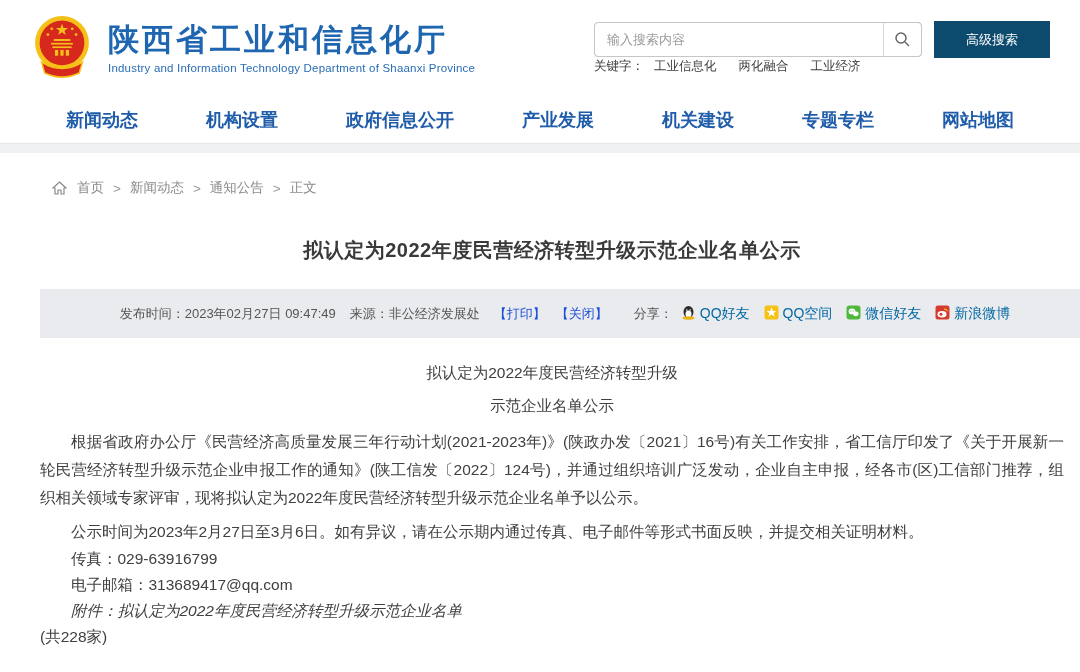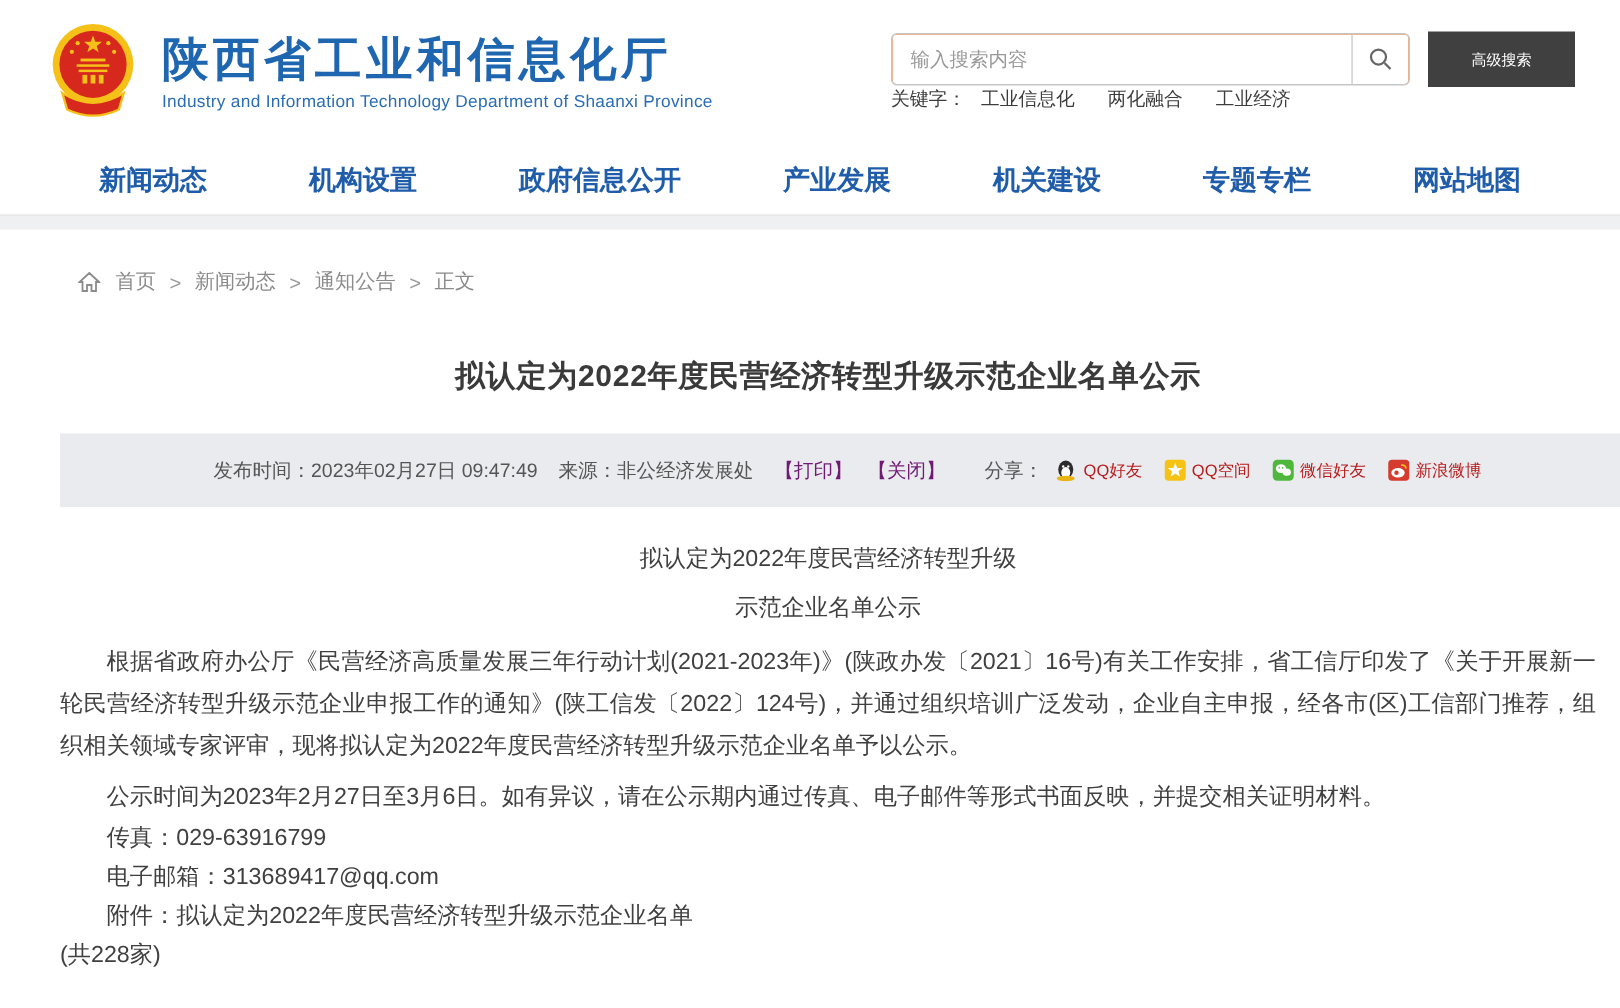--- a/index.html
+++ b/index.html
@@ -16,21 +16,21 @@
 
   .search-block { width:456px; }
   .search-row { display:flex; gap:12px; align-items:center; }
   .search-box { flex:1; display:flex; align-items:stretch; border:1px solid #c6c6c6;
     border-radius:4px; height:35px; background:#f97316; overflow:hidden; }
   .search-input { border:none; outline:none; flex:1; padding:0 12px; font-size:13px; color:#333;
     font-family:inherit; }
   .search-input::placeholder { color:#999; }
   .search-icon-btn { width:38px; display:flex; align-items:center; justify-content:center;
     border-left:1px solid #d8d8d8; background:#fff; cursor:pointer; }
-  .adv-btn { width:98px; height:37px; background:#404040; color:#fff; font-size:10px;
+  .adv-btn { width:116px; height:37px; background:#0c4a6e; color:#fff; font-size:13px;
     border:none; cursor:pointer; font-family:inherit; }
   .keywords-row { margin-top:0; font-size:12.5px; color:#3c3c3c; display:flex; align-items:flex-start; }
   .keywords-row .kw { margin-right:22px; color:#3c3c3c; cursor:pointer; }
   .kw-label { margin-right:10px; }
 
   
   .navbar { height:47px; display:flex; align-items:center; justify-content:space-between;
     padding:0 66px; background:#fff; }
   .nav-item { font-size:18px; font-weight:bold; color:#1f5ca9; cursor:pointer; white-space:nowrap; }
   .nav-band { height:10px; background:#eff0f2; border-top:1px solid #e6e7e9; }
@@ -42,32 +42,32 @@
   .breadcrumb .sep { margin:0 9px; color:#9a9a9a; }
   .home-icon { margin-right:10px; display:flex; align-items:center; }
 
   .article-title { text-align:center; font-size:20px; font-weight:bold; color:#3a3a3a;
     margin-top:40px; letter-spacing:0.5px; }
 
   .meta-bar { margin-top:25px; margin-right:-40px; background:#e9ebef; height:49px;
     display:flex; align-items:center; justify-content:center; font-size:13px; color:#555; }
   .meta-bar .m-item { margin-right:14px; white-space:nowrap; }
   .meta-bar .m-label { color:#555; }
-  .meta-link { color:#701a75; cursor:pointer; margin-right:10px; }
+  .meta-link { color:#1d4ed8; cursor:pointer; margin-right:10px; }
   .share-label { margin-left:16px; margin-right:8px; color:#555;text-align:center; }
-  .share-item { display:inline-flex; align-items:center; gap:4px; color:#b91c1c;
-    cursor:pointer; margin-right:14px; font-size:11px; }
+  .share-item { display:inline-flex; gap:4px; color:#0369a1;
+    cursor:pointer; margin-right:14px; font-size:14px; }
   .share-item svg { width:15px; height:15px; display:block; }
 
   
   .article-body { margin-top:18px; font-size:15.5px; color:#404040; line-height:27px; }
   .center-line { text-align:center; line-height:33px; }
   .para { text-indent:2em; margin-top:6px; line-height:28px; text-align:justify; }
   .contact-line { text-indent:2em; line-height:26px; }
-  .attach-line { text-indent:2em; line-height:26px; cursor:pointer; }
+  .attach-line { text-indent:2em; line-height:26px; cursor:pointer;font-style:italic; }
   .count-line { line-height:26px; }
 
   .signature-block { width:fit-content; margin:22px 252px 0 auto; text-align:center; }
   .signature { line-height:26px; }
 </style>
 </head>
 <body>
 
 <div class="header">
   <div class="logo-block">

